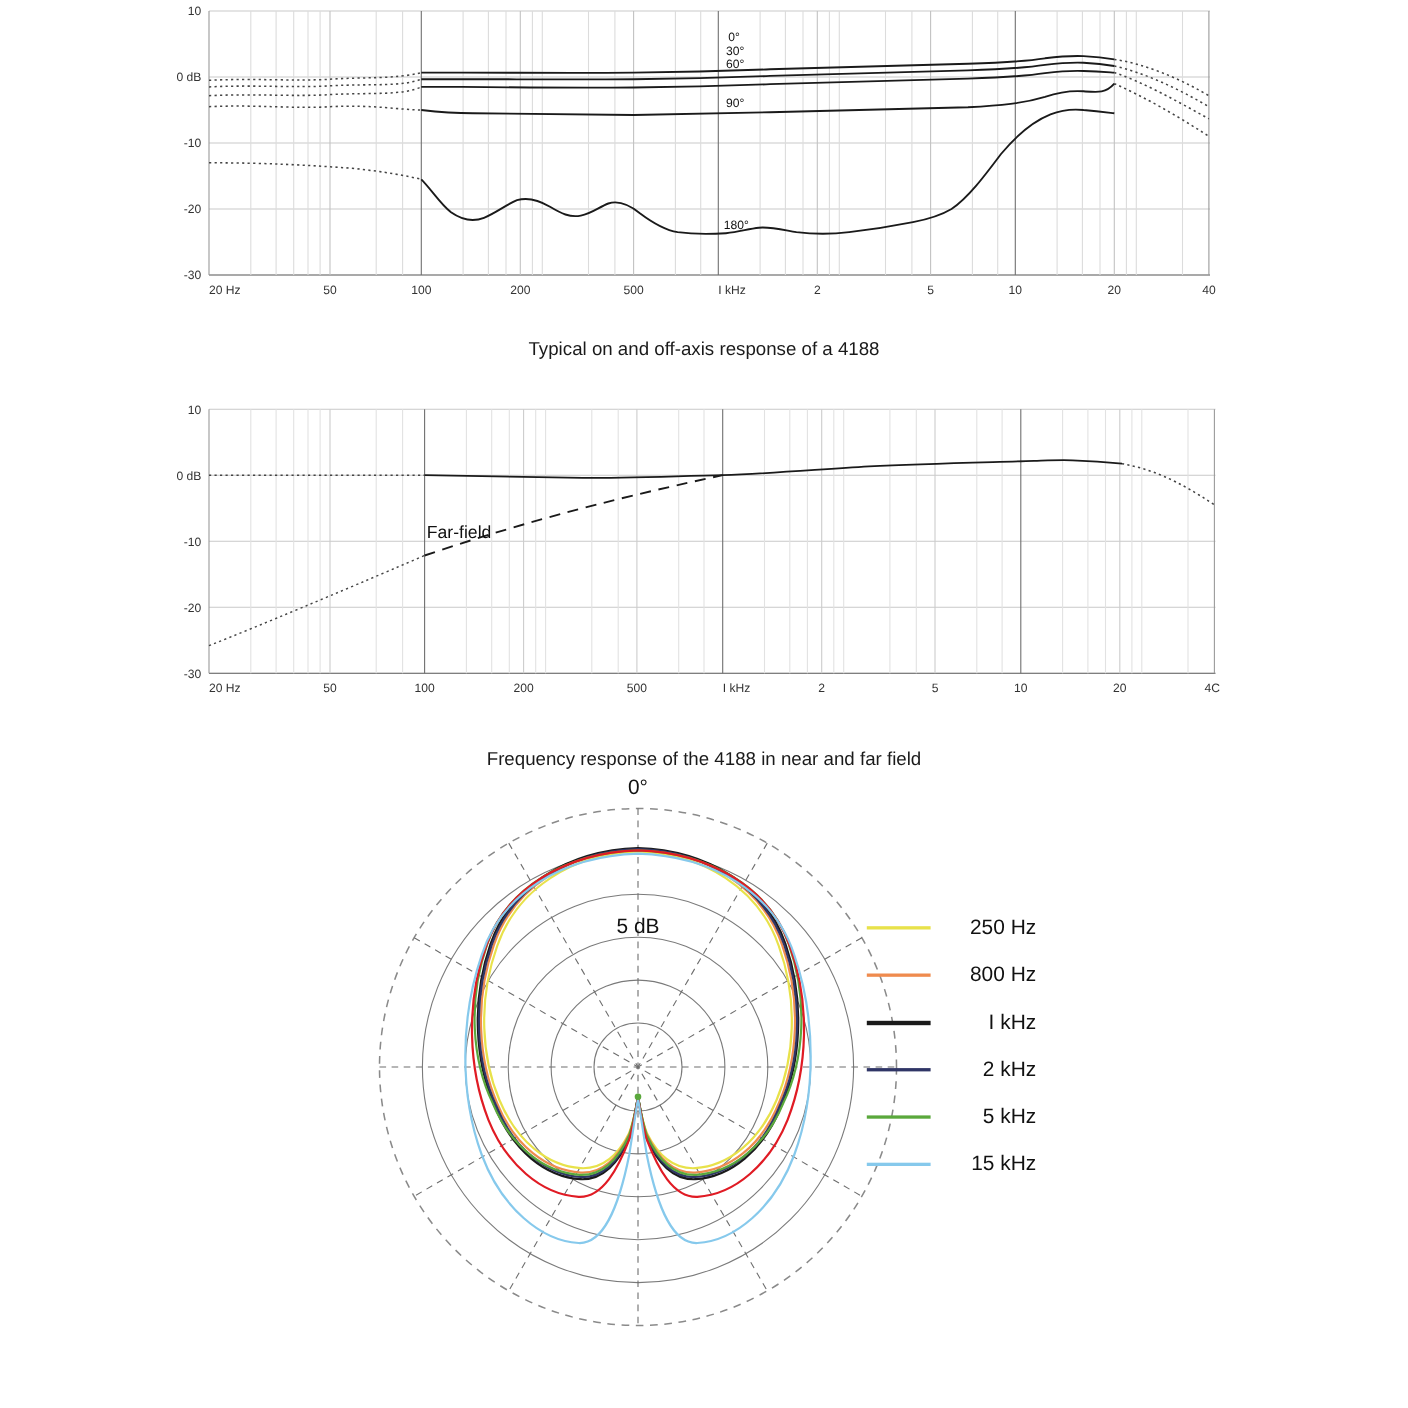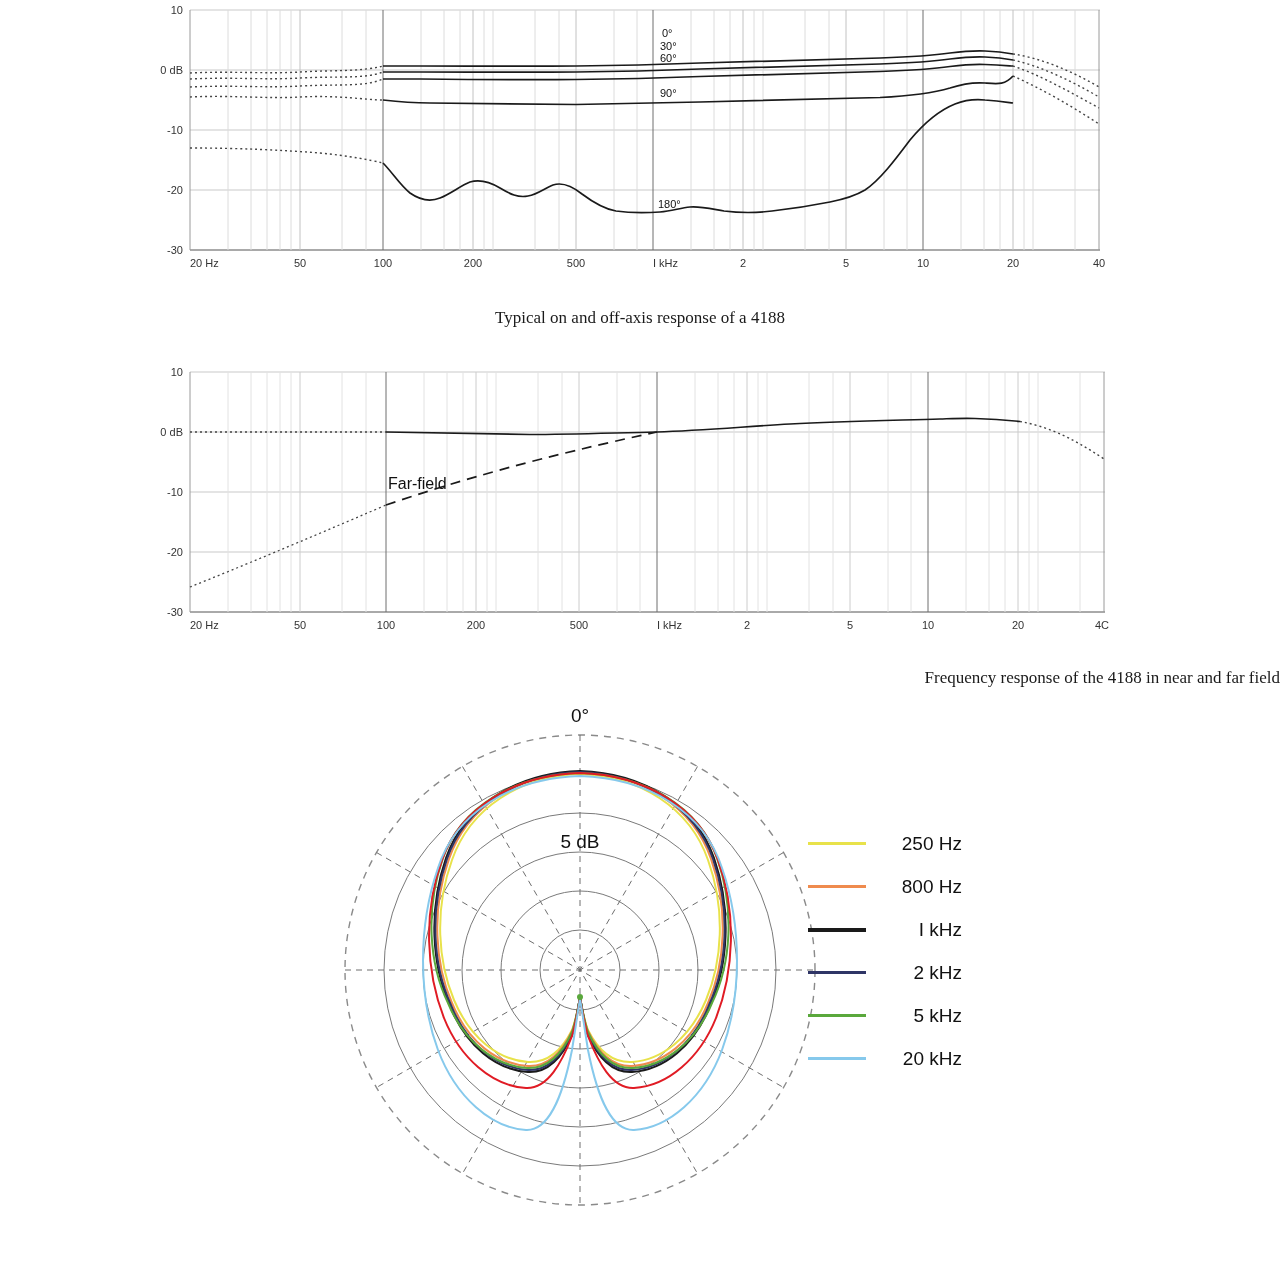--- a/index.html
+++ b/index.html
@@ -24,21 +24,21 @@
   .fig {
     position: absolute;
     left: 0;
     width: 1280px;
   }
 
   .caption {
     text-align: center;
     font-size: 17px;
     color: #1a1a1a;
-    font-family: Liberation Serif, serif;
+    font-family: Liberation Sans, sans-serif;
   }
 
   .plot-wrap {
     position: relative;
   }
 
   svg { display: block; }
 
   .axis-label {
     font-size: 11px;
@@ -78,21 +78,21 @@
     margin-right: 14px;
   }
   .legend-label {
     font-size: 19px;
     color: #111;
     width: 82px;
     text-align: right;
   }
   #legend {
     position: absolute;
-    left: 808px;
+    left: 788px;
     top: 822px;
     width: 170px;
   }
 </style>
 </head>
 <body>
 
 <div class="page">
 
   <div class="fig" style="top:0px;">
@@ -275,21 +275,21 @@
         <text class="axis-label" x="476" y="267" text-anchor="middle">200</text>
         <text class="axis-label" x="579" y="267" text-anchor="middle">500</text>
         <text class="axis-label" x="657" y="267" text-anchor="start">I kHz</text>
         <text class="axis-label" x="747" y="267" text-anchor="middle">2</text>
         <text class="axis-label" x="850" y="267" text-anchor="middle">5</text>
         <text class="axis-label" x="928" y="267" text-anchor="middle">10</text>
         <text class="axis-label" x="1018" y="267" text-anchor="middle">20</text>
         <text class="axis-label" x="1102" y="267" text-anchor="middle">4C</text>
       </svg>
     </div>
-    <div class="caption" style="margin-top:16px;text-align:right;">Frequency response of the 4188 in near and far field</div>
+    <div class="caption" style="margin-top:28px;">Frequency response of the 4188 in near and far field</div>
   </div>
 
   <div class="fig" style="top:700px;">
     <div class="plot-wrap">
       <svg width="1280" height="530" viewBox="0 0 1280 530">
 
         <g>
           <circle cx="580" cy="270" r="235" fill="none" stroke="#8a8a8a" stroke-width="1.4" stroke-dasharray="7,6"></circle>
           <circle cx="580" cy="270" r="196" fill="none" stroke="#7a7a7a" stroke-width="1"></circle>
           <circle cx="580" cy="270" r="157" fill="none" stroke="#7a7a7a" stroke-width="1"></circle>
@@ -345,17 +345,17 @@
     <div class="legend-row">
       <span class="legend-swatch" style="background:#2f3566"></span>
       <span class="legend-label">2 kHz</span>
     </div>
     <div class="legend-row">
       <span class="legend-swatch" style="background:#5aa83c"></span>
       <span class="legend-label">5 kHz</span>
     </div>
     <div class="legend-row">
       <span class="legend-swatch" style="background:#86c9ec"></span>
-      <span class="legend-label">20 kHz</span>
+      <span class="legend-label">15 kHz</span>
     </div>
   </div>
 
 </div>
 
 </body></html>

